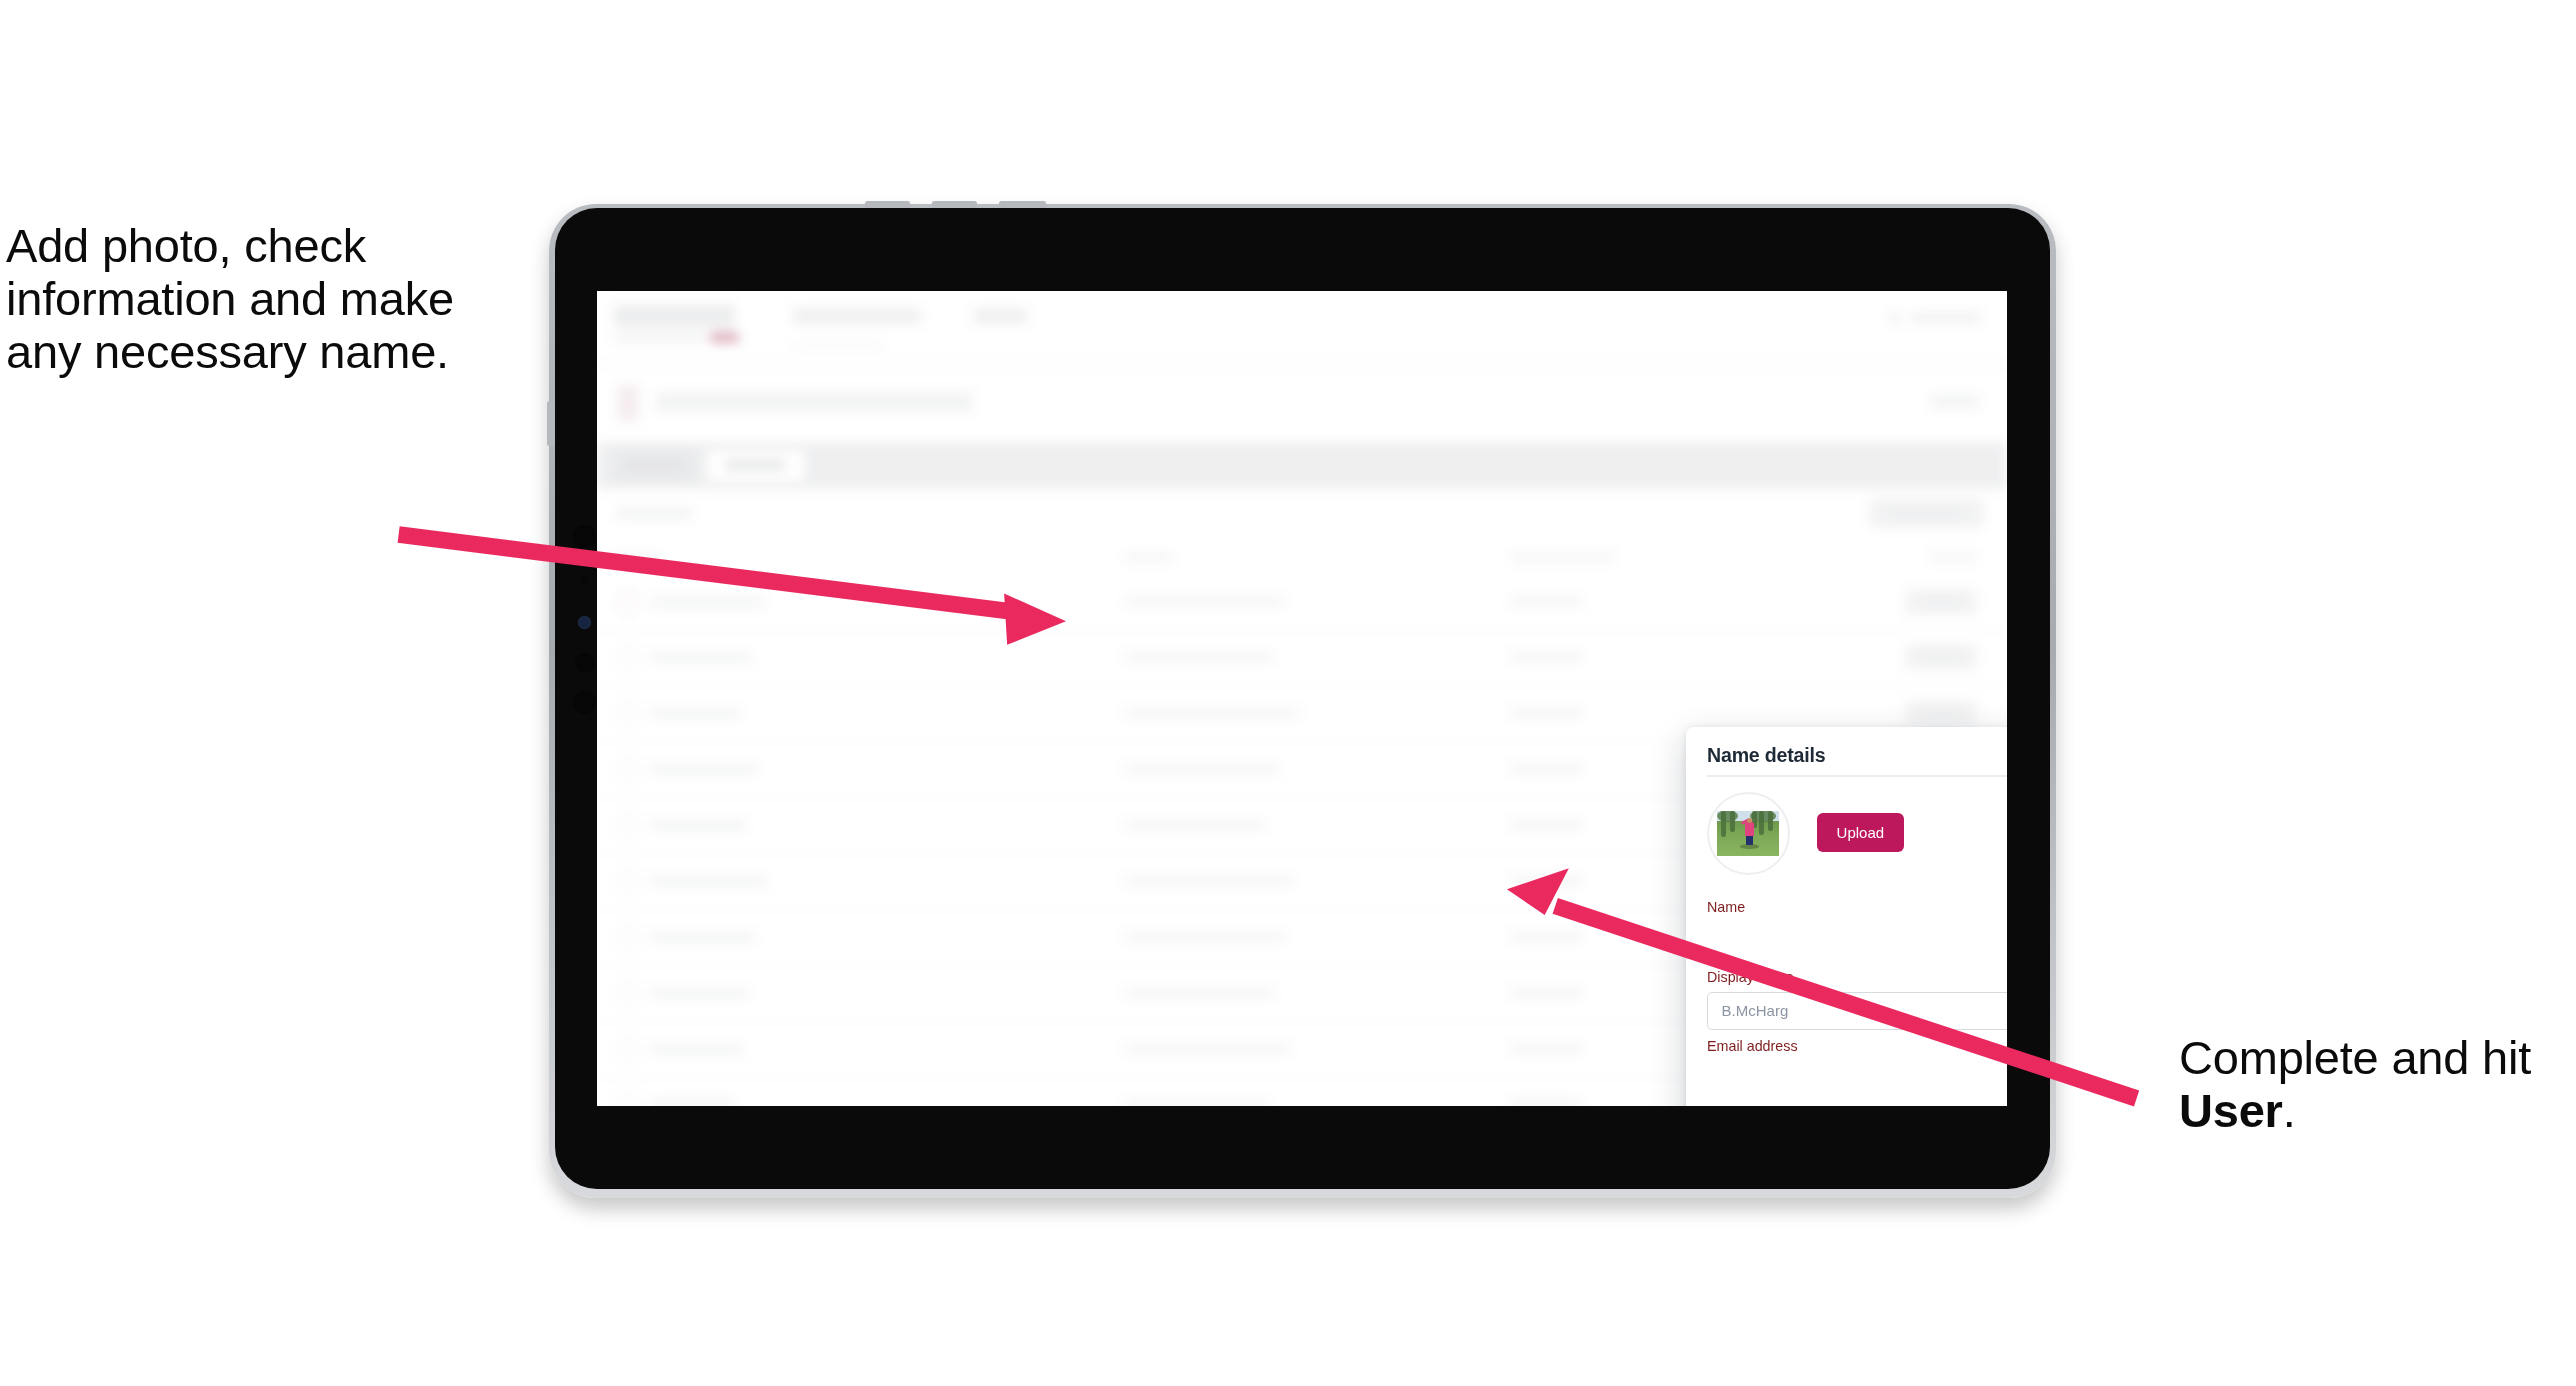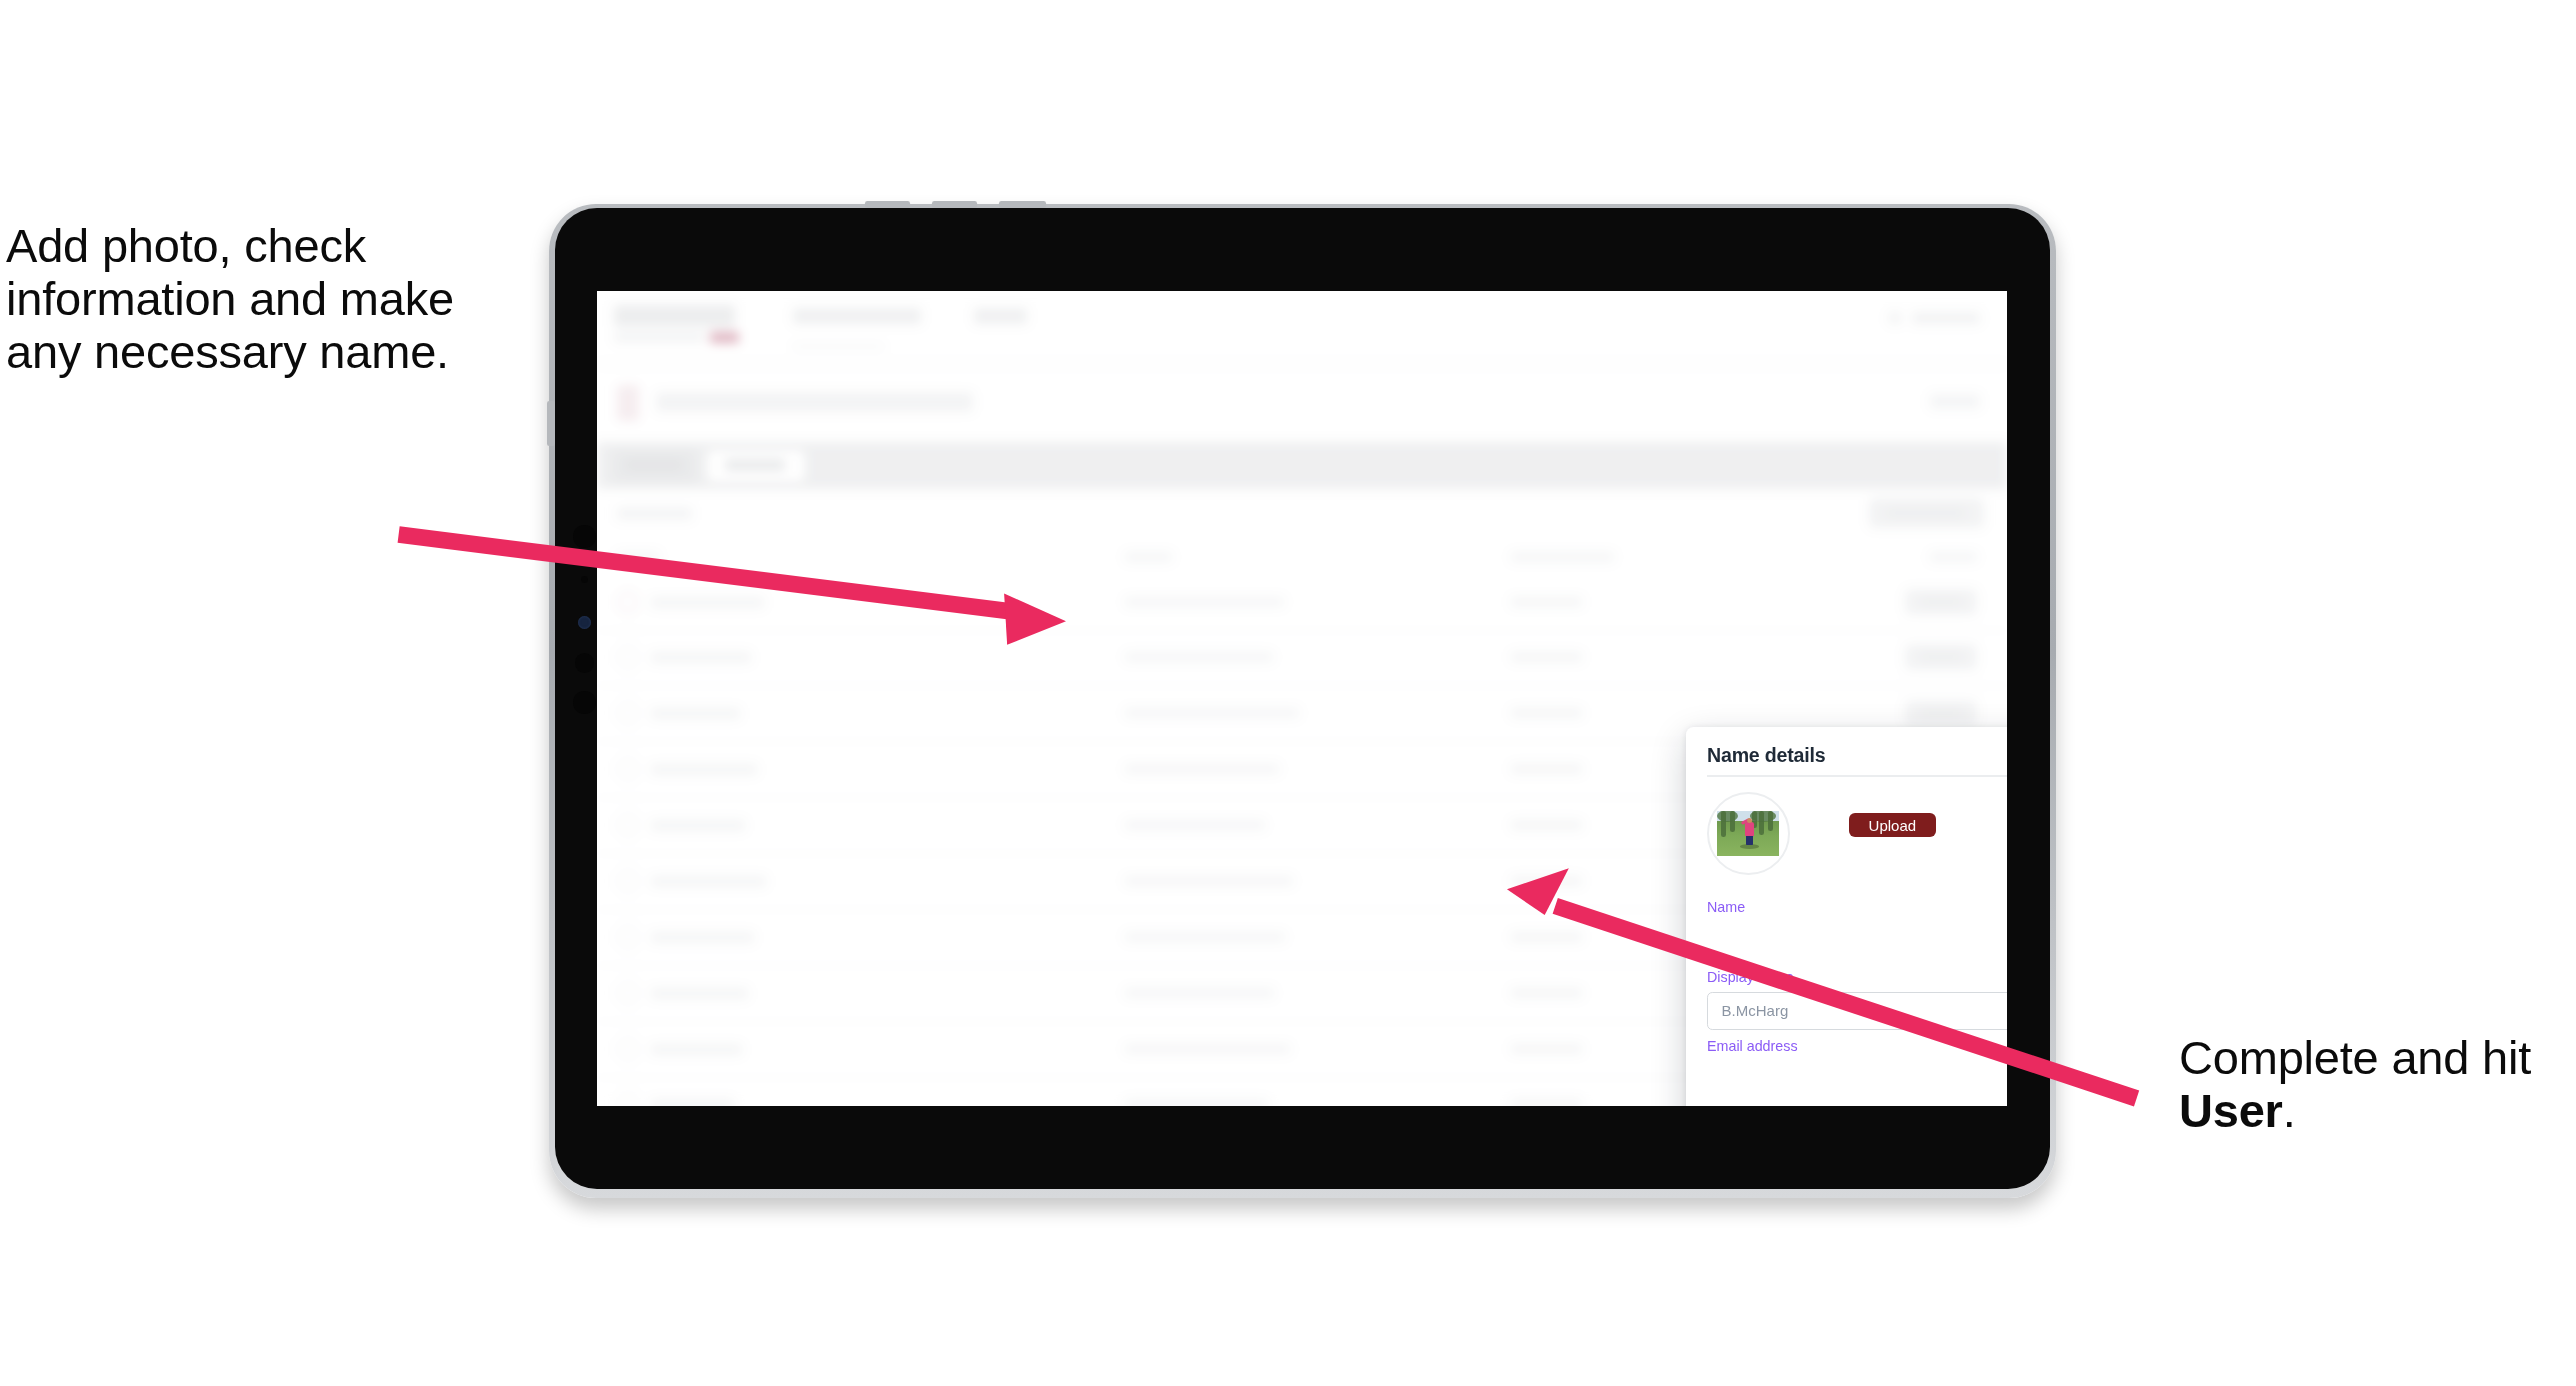--- a/index.html
+++ b/index.html
@@ -100,25 +100,25 @@
   .ph-tree{position:absolute;top:0;width:4.5px;height:26px;background:#4b6f3b;border-radius:2.3px;opacity:.85;}
   .ph-tree.a{left:3.8px;} .ph-tree.b{left:13px;height:21px;} .ph-tree.c{left:42px;height:23.4px;}
   .ph-tree.d{left:51px;height:19.6px;} .ph-tree.e{left:35px;height:16.6px;}
   .ph-can{position:absolute;top:-1.5px;height:12px;background:#4f7640;border-radius:50%;opacity:.8;}
   .ph-can.a{left:0px;width:21px;} .ph-can.b{left:33px;width:26px;}
   .ph-body{position:absolute;left:28px;top:10.6px;width:8.3px;height:13.6px;background:#e0447f;border-radius:2.3px 2.3px 0.8px 0.8px;}
   .ph-legs{position:absolute;left:29px;top:23.4px;width:6.8px;height:10.6px;background:#24306b;border-radius:0.8px;}
   .ph-head{position:absolute;left:29.4px;top:6.8px;width:5.3px;height:5.3px;background:#c98b62;border-radius:50%;}
   .ph-arm{position:absolute;left:23.4px;top:8.3px;width:9px;height:3px;background:#e0447f;border-radius:1.5px;transform:rotate(-28deg);}
   .ph-shadow{position:absolute;left:22.6px;top:33px;width:19.6px;height:4.5px;background:rgba(40,60,25,.35);border-radius:50%;}
-  .upload{position:absolute;left:110px;top:21px;height:24px;padding:0 19.6px;background:#7f1d1d;color:#fff;
-    border:none;border-radius:6px;font-size:15px;font-family:inherit;cursor:pointer;display:flex;align-items:center;margin-left:32px;}
+  .upload{position:absolute;left:110px;top:21px;height:39px;padding:0 19.6px;background:#be185d;color:#fff;
+    border:none;border-radius:6px;font-size:15px;font-family:inherit;cursor:pointer;display:flex;align-items:center;}
 
   .field{position:absolute;left:21px;right:21px;}
-  .f-label{font-size:14.3px;color:#8b5cf6;margin-bottom:6.8px;display:block;}
+  .f-label{font-size:14.3px;color:#7f1d1d;margin-bottom:6.8px;display:block;}
   .f-input{width:100%;height:38px;box-sizing:border-box;border:1.1px solid #d6dade;border-radius:5.3px;
     background:#fff;font-size:15px;color:#7b8593;padding:0 13.6px;font-family:inherit;outline:none;}
   .f-input::placeholder{color:#8b95a3;}
 
   .f1{top:172px;} .f2{top:242px;} .f3{top:311px;}
 
   .arrows{position:absolute;inset:0;pointer-events:none;}
 </style>
 </head>
 <body>

